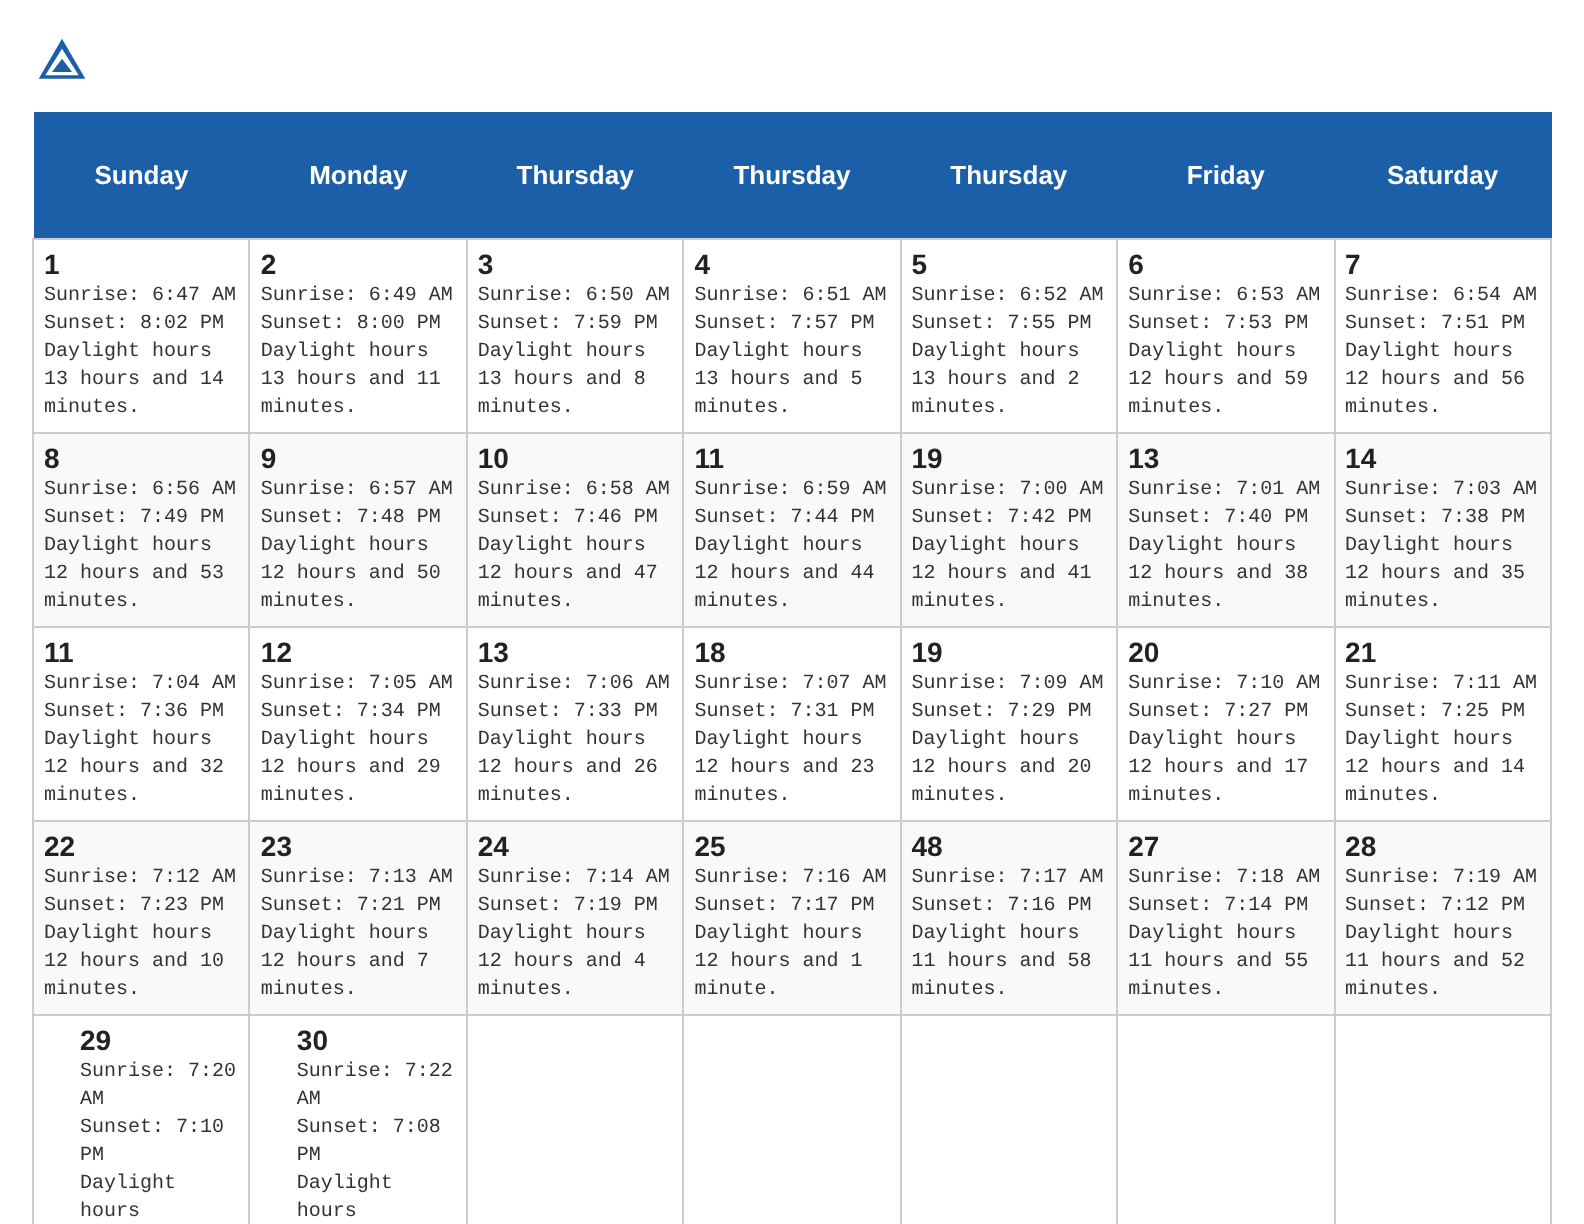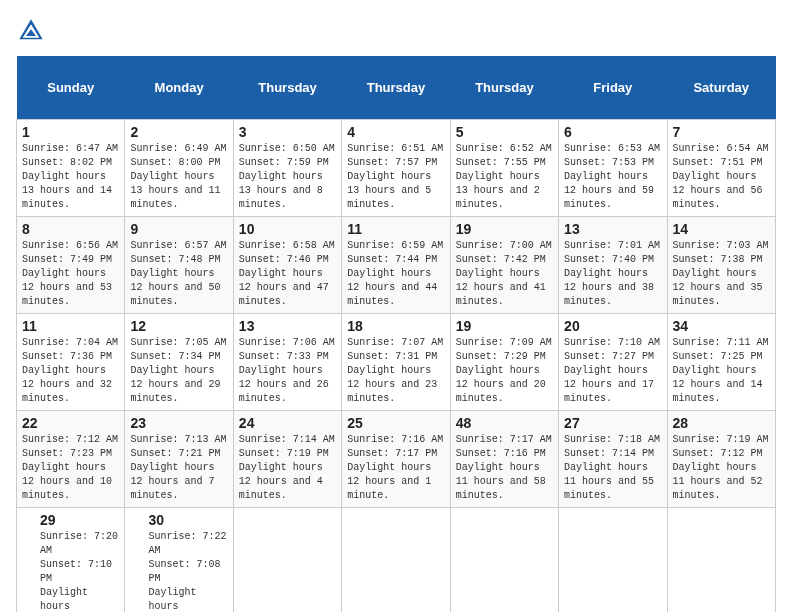--- a/index.html
+++ b/index.html
@@ -300,21 +300,21 @@
         <td>
         <span class="day-number">20</span>
         <div class="day-info">
           Sunrise: 7:10 AM<br>
           Sunset: 7:27 PM<br>
           Daylight hours<br>
           12 hours and 17 minutes.
         </div>
       </td>
         <td>
-        <span class="day-number">34</span>
+        <span class="day-number">21</span>
         <div class="day-info">
           Sunrise: 7:11 AM<br>
           Sunset: 7:25 PM<br>
           Daylight hours<br>
           12 hours and 14 minutes.
         </div>
       </td>
       </tr>
       <tr class="week-row">
         <td>

